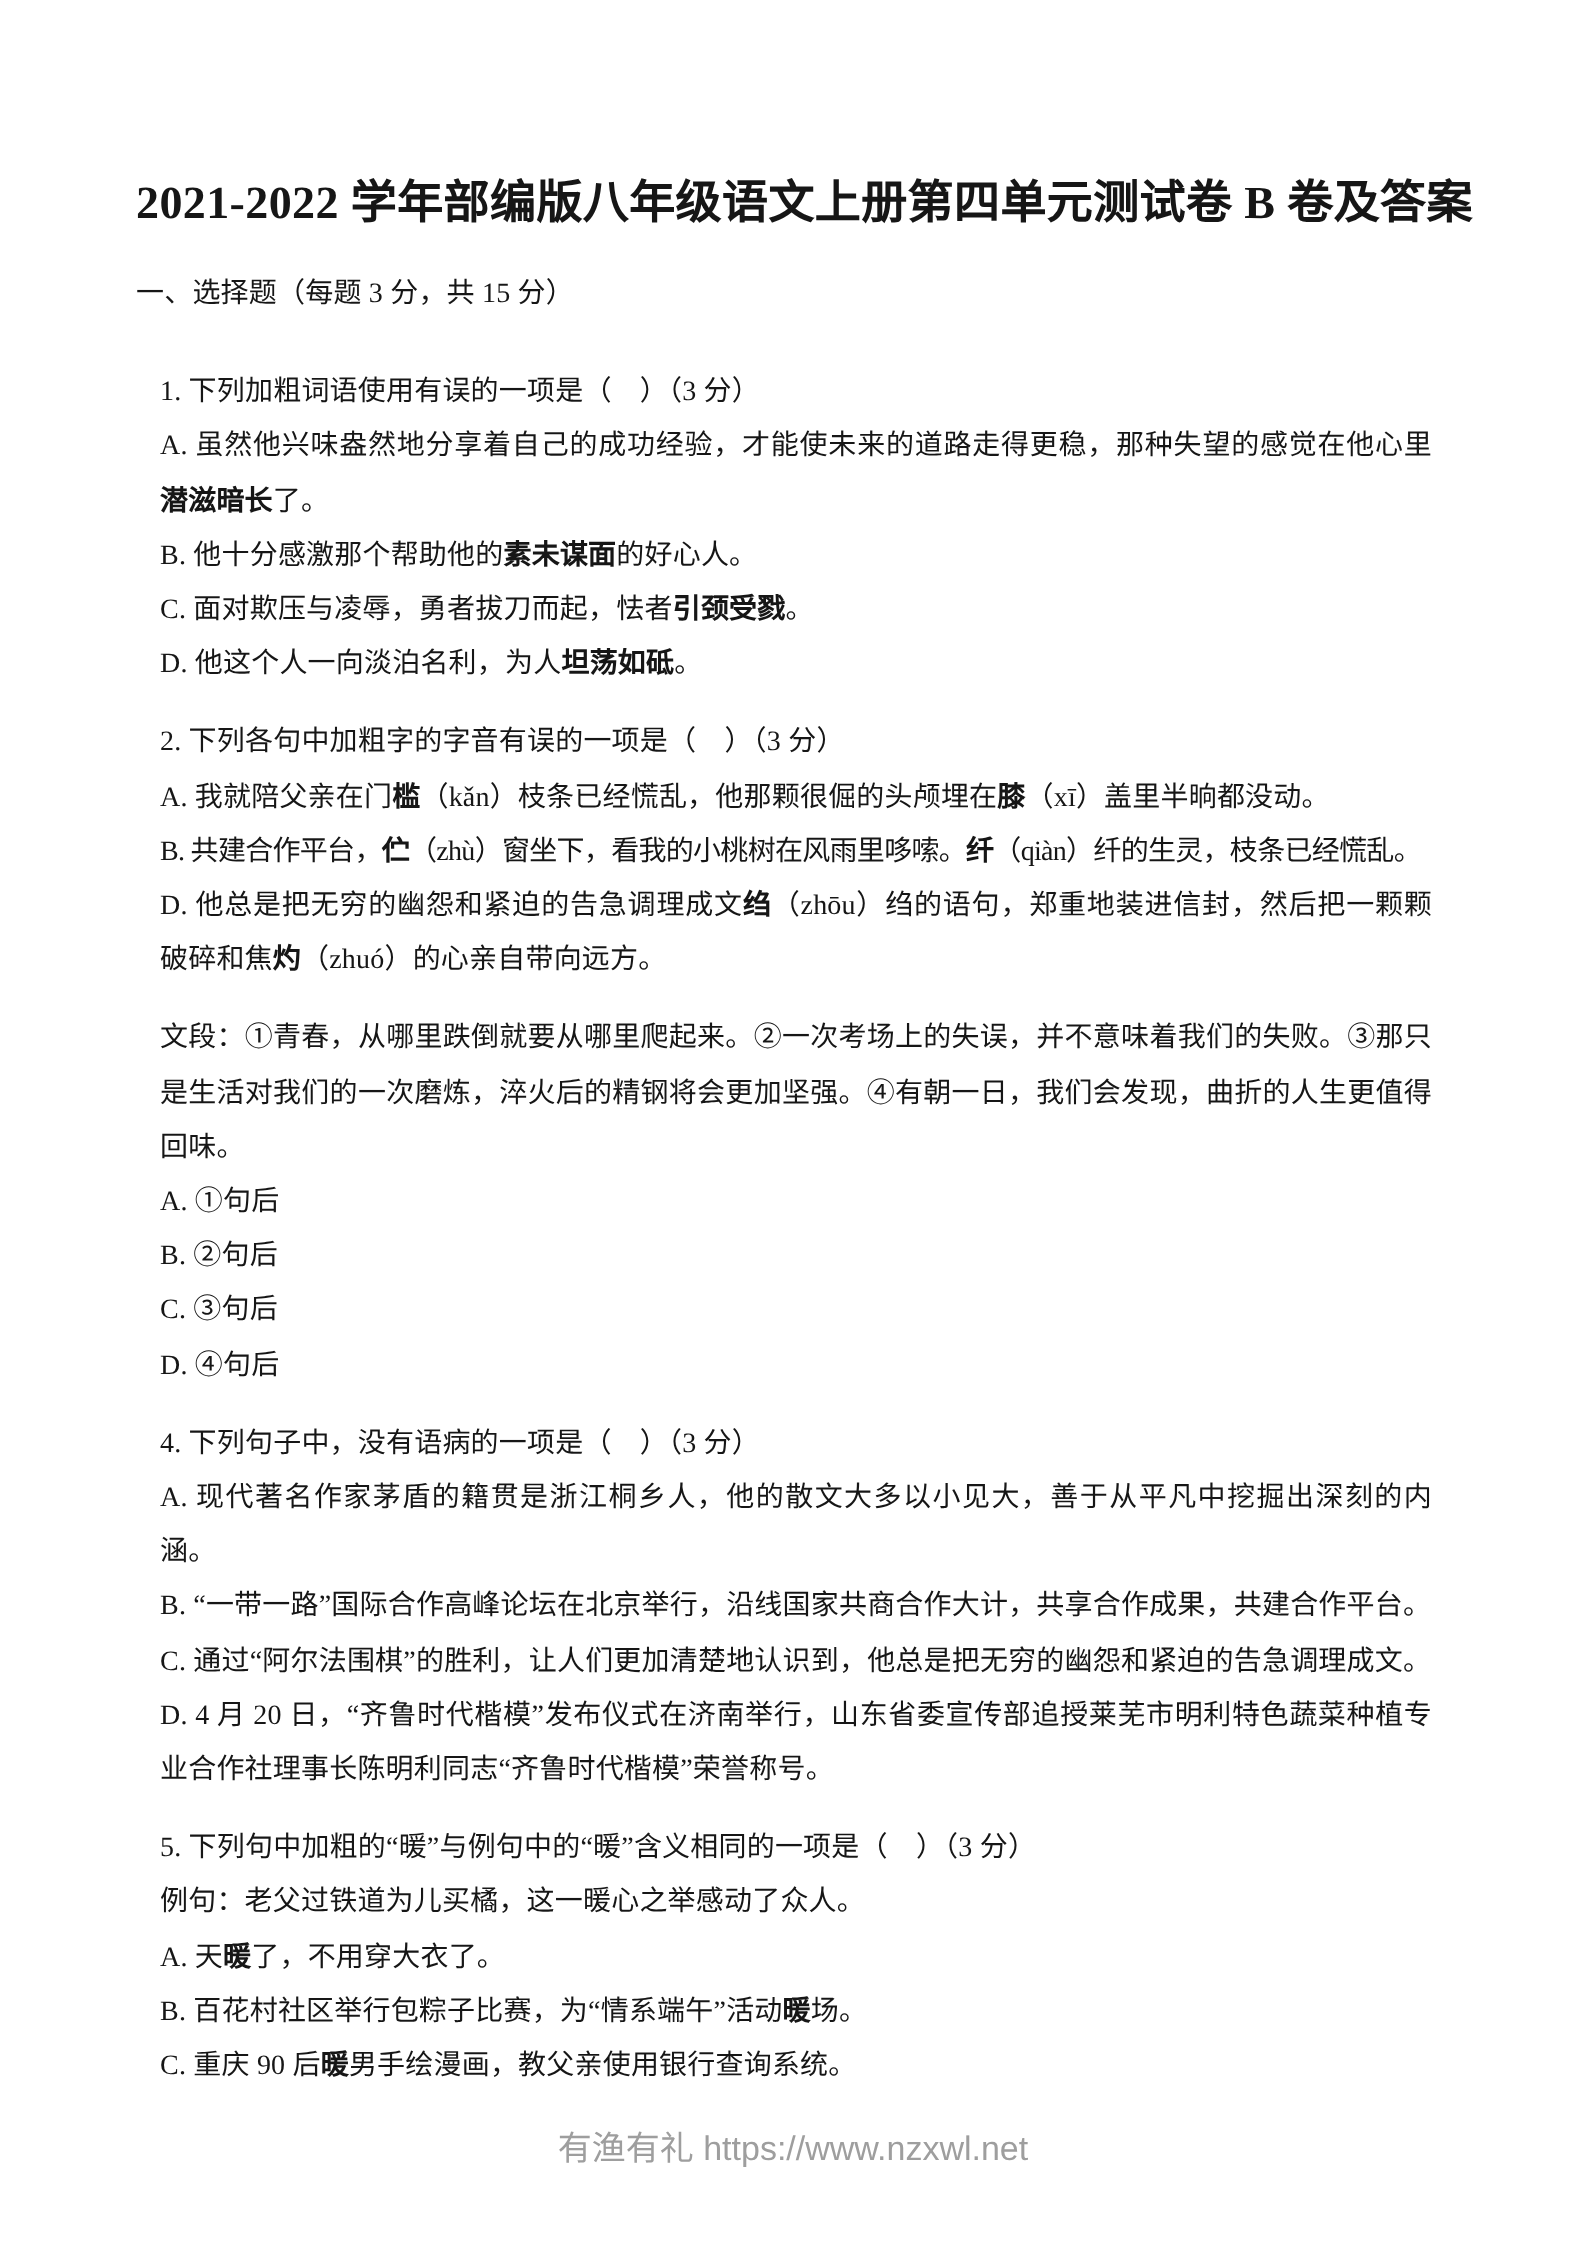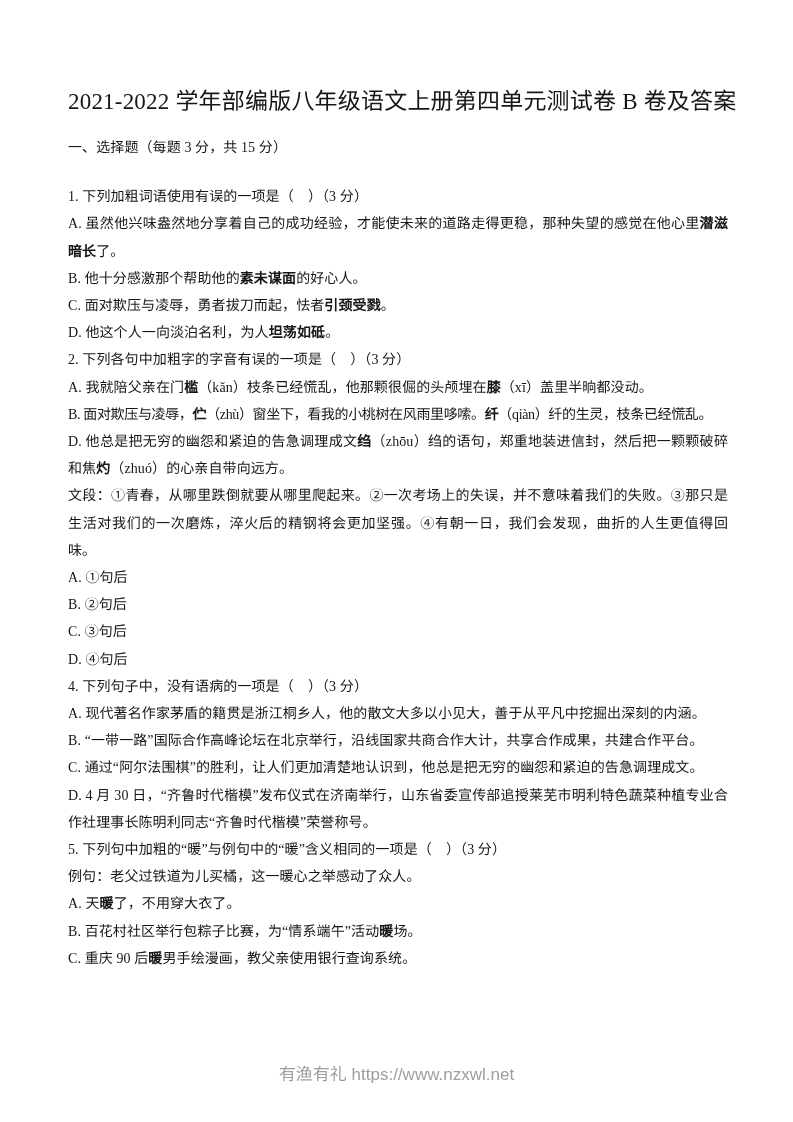--- a/index.html
+++ b/index.html
@@ -12,37 +12,37 @@
     color: #161616;
   }
   .paper {
     position: absolute;
     top: 0; left: 0;
     width: 660px;
     padding: 88px 65px 0 68px;
   }
   .doc-title {
     font-size: 23px;
-    font-weight: 400;
+    font-weight: 700;
     line-height: 28px;
     margin: 0 0 18px 0;
     white-space: nowrap;
     letter-spacing: 0.2px;
   }
   p {
     margin: 0;
     font-size: 14px;
     line-height: 27.2px;
     text-align: justify;
     letter-spacing: 0.1px;
   }
   .section-heading { margin-bottom: 22px; }
   .tight { letter-spacing: -0.35px; }
   b { font-weight: 700; }
-  section { margin: 0; padding: 0; }
+  section { margin: 12px; padding: 0; }
   .footer {
     position: absolute;
     top: 1063px;
     left: 0;
     width: 793px;
     text-align: center;
     font-family: "Liberation Sans", "DejaVu Sans", sans-serif;
     font-size: 17px;
     line-height: 24px;
     color: #9e9e9e;
@@ -59,38 +59,38 @@
     <p>1. 下列加粗词语使用有误的一项是（　）（3 分）</p>
     <p><span>A. 虽然他兴味盎然地分享着自己的成功经验，才能使未来的道路走得更稳，那种失望的感觉在他心里</span><b>潜滋暗长</b><span>了。</span></p>
     <p><span>B. 他十分感激那个帮助他的</span><b>素未谋面</b><span>的好心人。</span></p>
     <p><span>C. 面对欺压与凌辱，勇者拔刀而起，怯者</span><b>引颈受戮</b><span>。</span></p>
     <p><span>D. 他这个人一向淡泊名利，为人</span><b>坦荡如砥</b><span>。</span></p>
   </section>
 
   <section>
     <p>2. 下列各句中加粗字的字音有误的一项是（　）（3 分）</p>
     <p><span>A. 我就陪父亲在门</span><b>槛</b><span>（kǎn）枝条已经慌乱，他那颗很倔的头颅埋在</span><b>膝</b><span>（xī）盖里半晌都没动。</span></p>
-    <p class="tight"><span>B. 面对欺压与凌辱，</span><b>伫</b><span>（zhù）窗坐下，看我的小桃树在风雨里哆嗦。</span><b>纤</b><span>（qiàn）纤的生灵，枝条已经慌乱。</span></p>
+    <p class="tight"><span>B. 共建合作平台，</span><b>伫</b><span>（zhù）窗坐下，看我的小桃树在风雨里哆嗦。</span><b>纤</b><span>（qiàn）纤的生灵，枝条已经慌乱。</span></p>
     <p><span>D. 他总是把无穷的幽怨和紧迫的告急调理成文</span><b>绉</b><span>（zhōu）绉的语句，郑重地装进信封，然后把一颗颗破碎和焦</span><b>灼</b><span>（zhuó）的心亲自带向远方。</span></p>
   </section>
 
   <section>
     <p>文段：①青春，从哪里跌倒就要从哪里爬起来。②一次考场上的失误，并不意味着我们的失败。③那只是生活对我们的一次磨炼，淬火后的精钢将会更加坚强。④有朝一日，我们会发现，曲折的人生更值得回味。</p>
     <p>A. ①句后</p>
     <p>B. ②句后</p>
     <p>C. ③句后</p>
     <p>D. ④句后</p>
   </section>
 
   <section>
     <p>4. 下列句子中，没有语病的一项是（　）（3 分）</p>
     <p>A. 现代著名作家茅盾的籍贯是浙江桐乡人，他的散文大多以小见大，善于从平凡中挖掘出深刻的内涵。</p>
     <p>B. “一带一路”国际合作高峰论坛在北京举行，沿线国家共商合作大计，共享合作成果，共建合作平台。</p>
     <p>C. 通过“阿尔法围棋”的胜利，让人们更加清楚地认识到，他总是把无穷的幽怨和紧迫的告急调理成文。</p>
-    <p>D. 4 月 30 日，“齐鲁时代楷模”发布仪式在济南举行，山东省委宣传部追授莱芜市明利特色蔬菜种植专业合作社理事长陈明利同志“齐鲁时代楷模”荣誉称号。</p>
+    <p>D. 4 月 20 日，“齐鲁时代楷模”发布仪式在济南举行，山东省委宣传部追授莱芜市明利特色蔬菜种植专业合作社理事长陈明利同志“齐鲁时代楷模”荣誉称号。</p>
   </section>
 
   <section>
     <p>5. 下列句中加粗的“暖”与例句中的“暖”含义相同的一项是（　）（3 分）</p>
     <p>例句：老父过铁道为儿买橘，这一暖心之举感动了众人。</p>
     <p><span>A. 天</span><b>暖</b><span>了，不用穿大衣了。</span></p>
     <p><span>B. 百花村社区举行包粽子比赛，为“情系端午”活动</span><b>暖</b><span>场。</span></p>
     <p><span>C. 重庆 90 后</span><b>暖</b><span>男手绘漫画，教父亲使用银行查询系统。</span></p>
   </section>
 </main>

